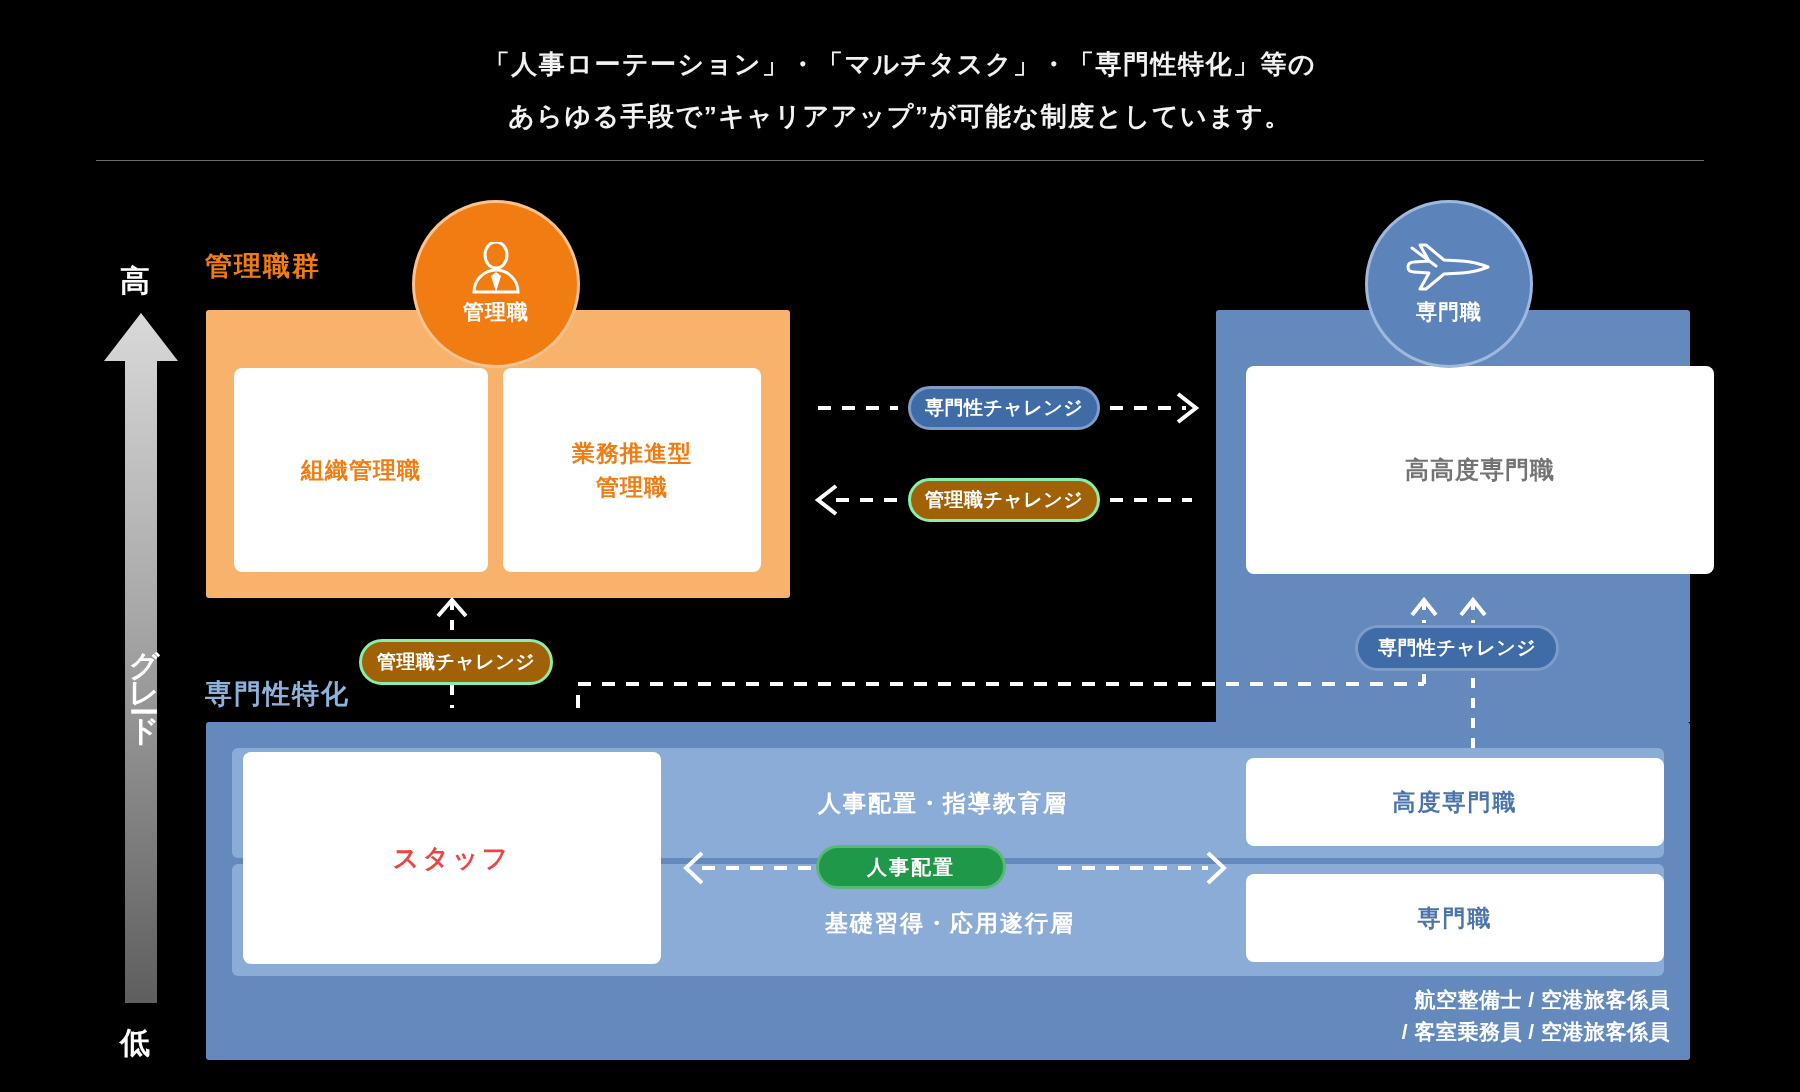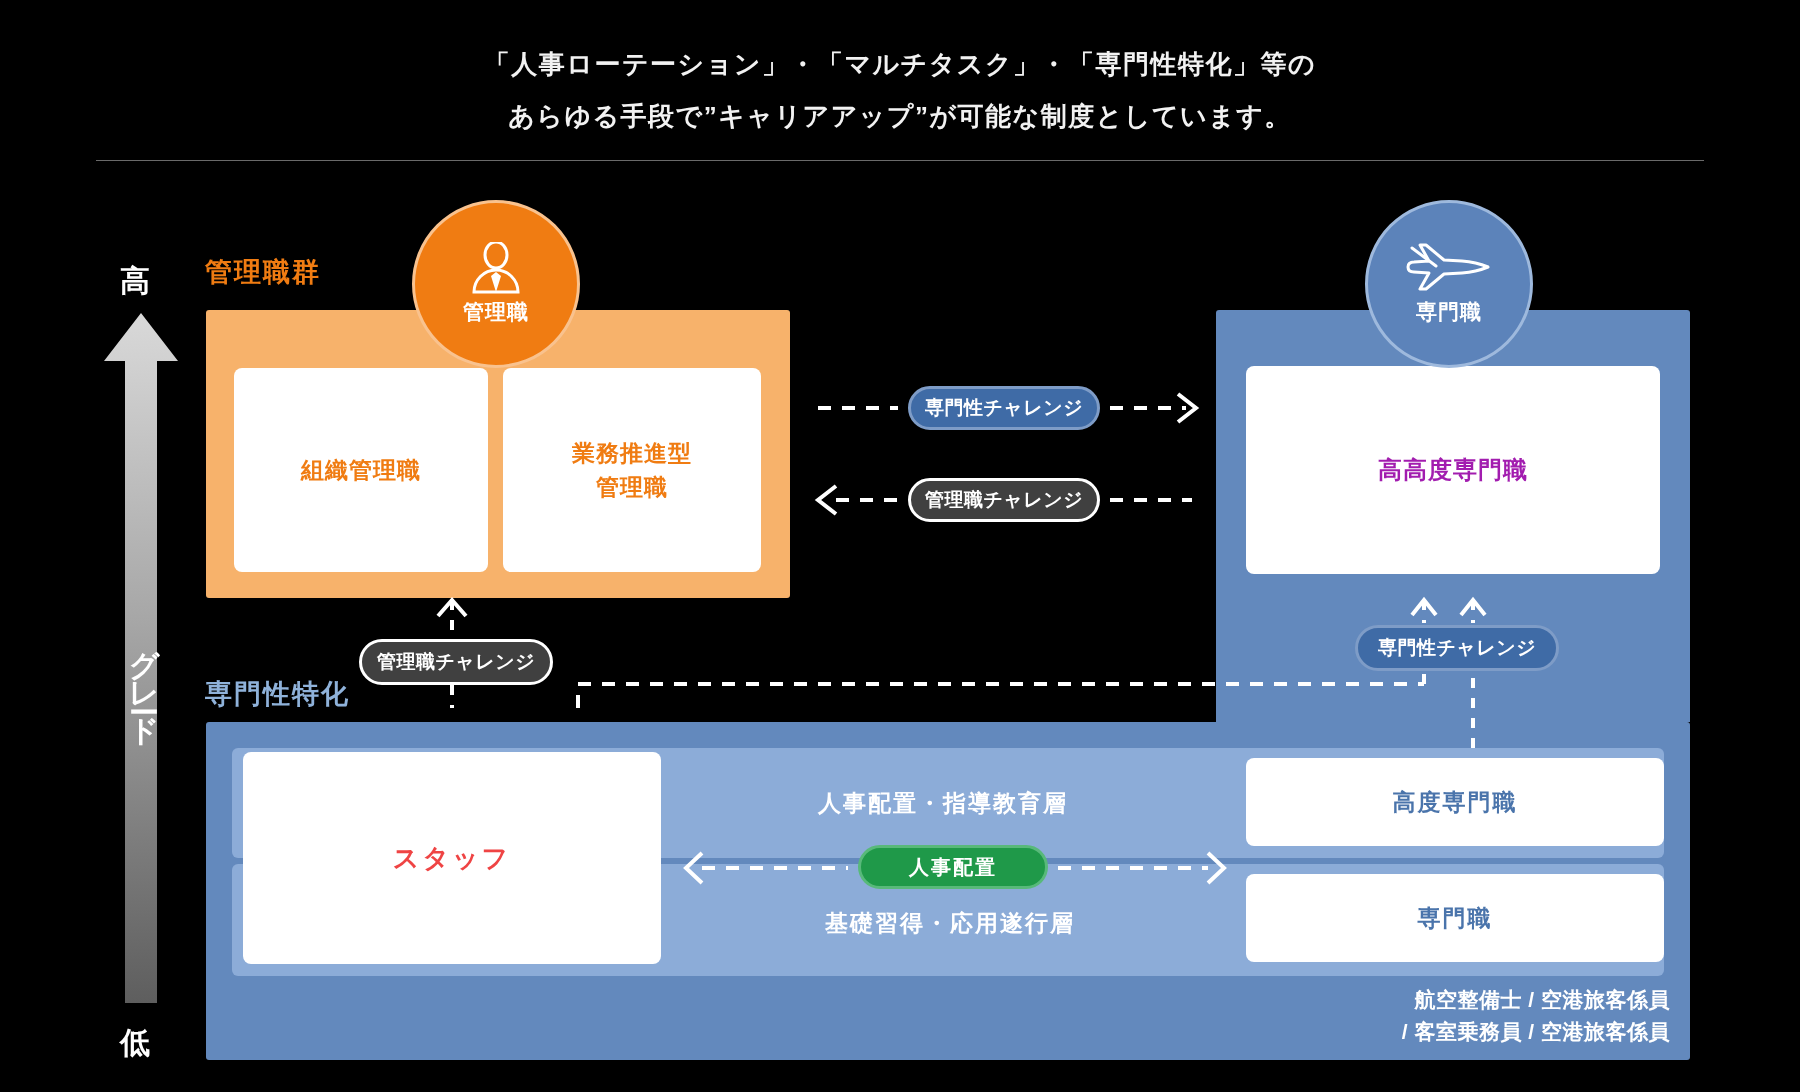--- a/index.html
+++ b/index.html
@@ -67,21 +67,21 @@
   }
 
   
   .group-caption {
     position: absolute;
     font-weight: 700;
     font-size: 27px;
     letter-spacing: 2px;
     white-space: nowrap;
   }
-  .cap-mgmt { left: 205px; top: 246px; color: #f07c12; }
+  .cap-mgmt { left: 205px; top: 240px; color: #f07c12; }
   .cap-gen  { left: 205px; top: 668px; color: #8fb2da; }
 
   
   .mgmt-panel {
     position: absolute;
     left: 206px; top: 302px;
     width: 584px; height: 288px;
     background: #f7b26b;
     border-radius: 3px;
   }
@@ -115,25 +115,25 @@
   .spec-panel {
     position: absolute;
     left: 1216px; top: 302px;
     width: 474px; height: 412px;
     background: #6389bd;
     border-radius: 3px 3px 0 0;
   }
   .spec-card-top {
     position: absolute;
     left: 1246px; top: 358px;
-    width: 414px; height: 208px;
+    width: 468px; height: 208px;
     background: #ffffff;
     border-radius: 8px;
     display: flex; align-items: center; justify-content: center;
-    color: #a21caf;
+    color: #737373;
     font-weight: 700;
     font-size: 24px;
     letter-spacing: 1px;
   }
 
   
   .layer-band {
     position: absolute;
     left: 232px;
     width: 1432px;
@@ -233,33 +233,33 @@
     border-radius: 999px;
     color: #ffffff;
     font-weight: 700;
     white-space: nowrap;
   }
   .pill-spec {
     background: #3f6ba6;
     border: 3px solid #7e9cc7;
   }
   .pill-mgmt {
-    background: #404040;
-    border: 3px solid #ffffff;
+    background: #a16207;
+    border: 3px solid #86efac;
   }
   .pill-hr {
     background: #1f9949;
     border: 3px solid #58b97a;
   }
 
   .pill-a { left: 908px; top: 378px; width: 192px; height: 44px; font-size: 19px; letter-spacing: 0.5px; }
   .pill-b { left: 908px; top: 470px; width: 192px; height: 44px; font-size: 19px; letter-spacing: 0.5px; }
   .pill-c { left: 359px; top: 631px; width: 194px; height: 46px; font-size: 19px; letter-spacing: 0.5px; }
   .pill-d { left: 1355px; top: 617px; width: 204px; height: 46px; font-size: 19px; letter-spacing: 0.5px; }
-  .pill-e { left: 858px; top: 837px; width: 190px; height: 44px; font-size: 20px; letter-spacing: 2px; }
+  .pill-e { left: 816px; top: 837px; width: 190px; height: 44px; font-size: 20px; letter-spacing: 2px; }
 
   
   .connectors {
     position: absolute;
     left: 0; top: 0;
     width: 1800px; height: 1092px;
     pointer-events: none;
   }
 </style>
 </head>

